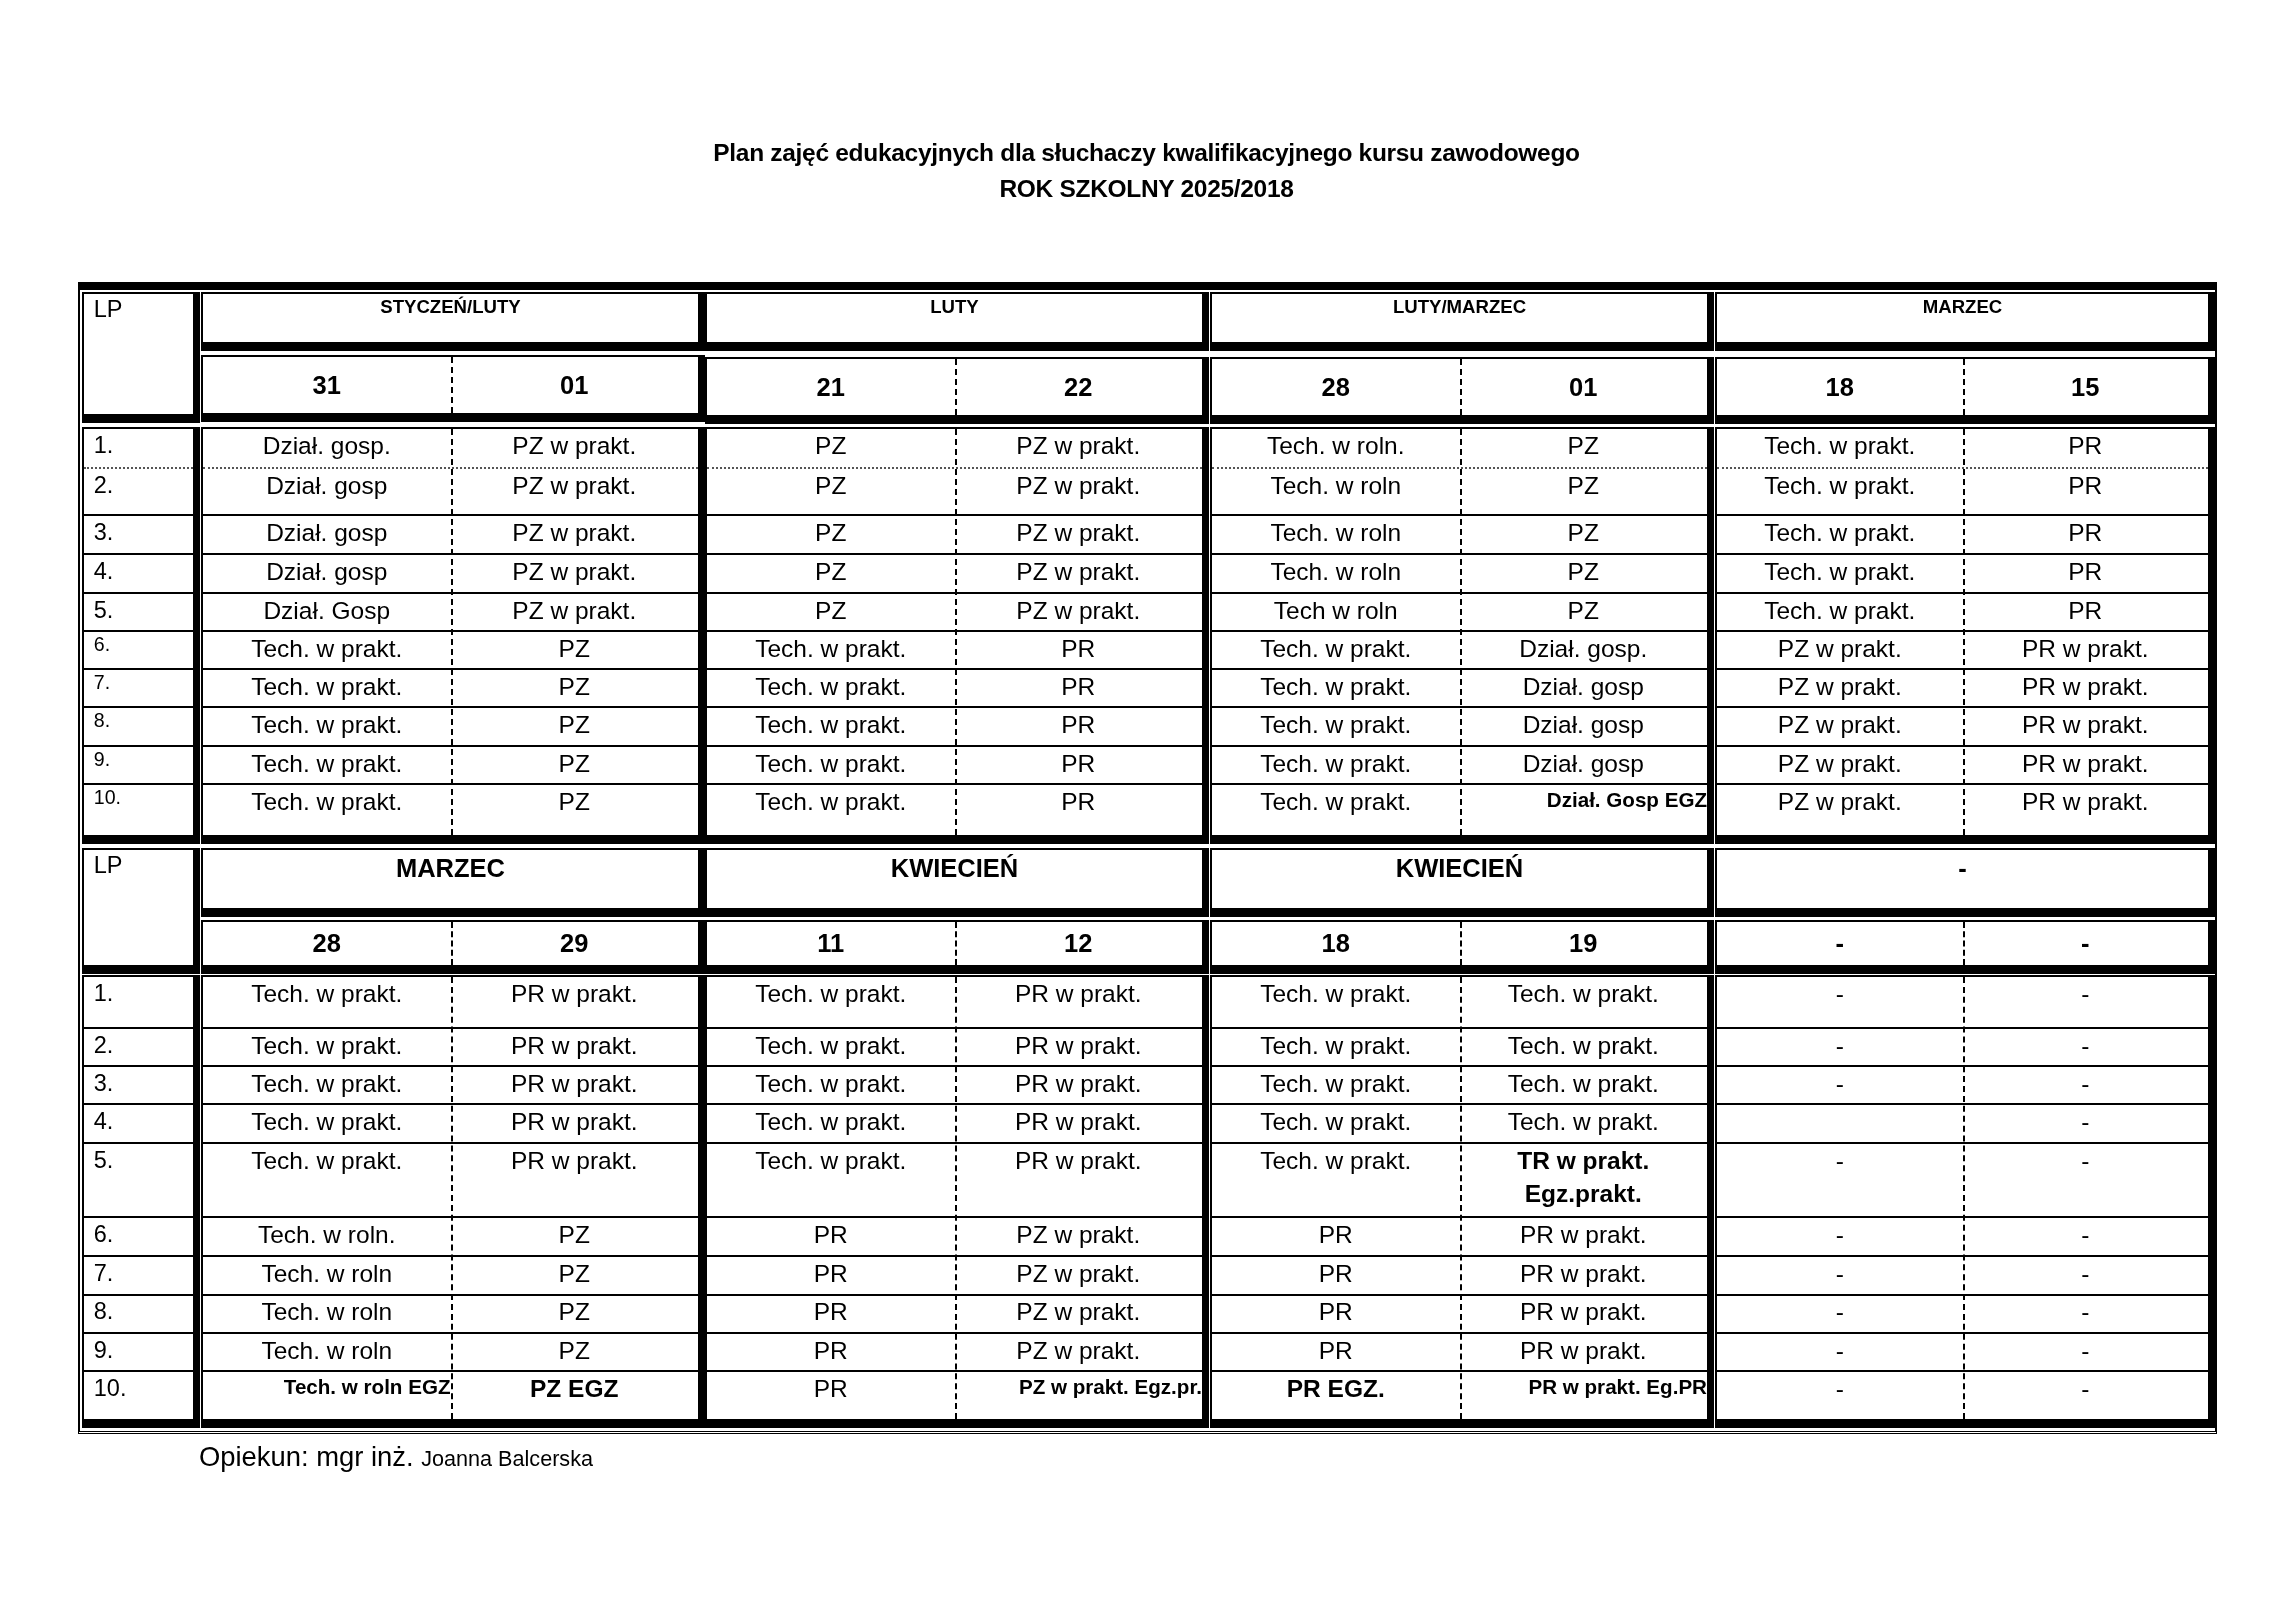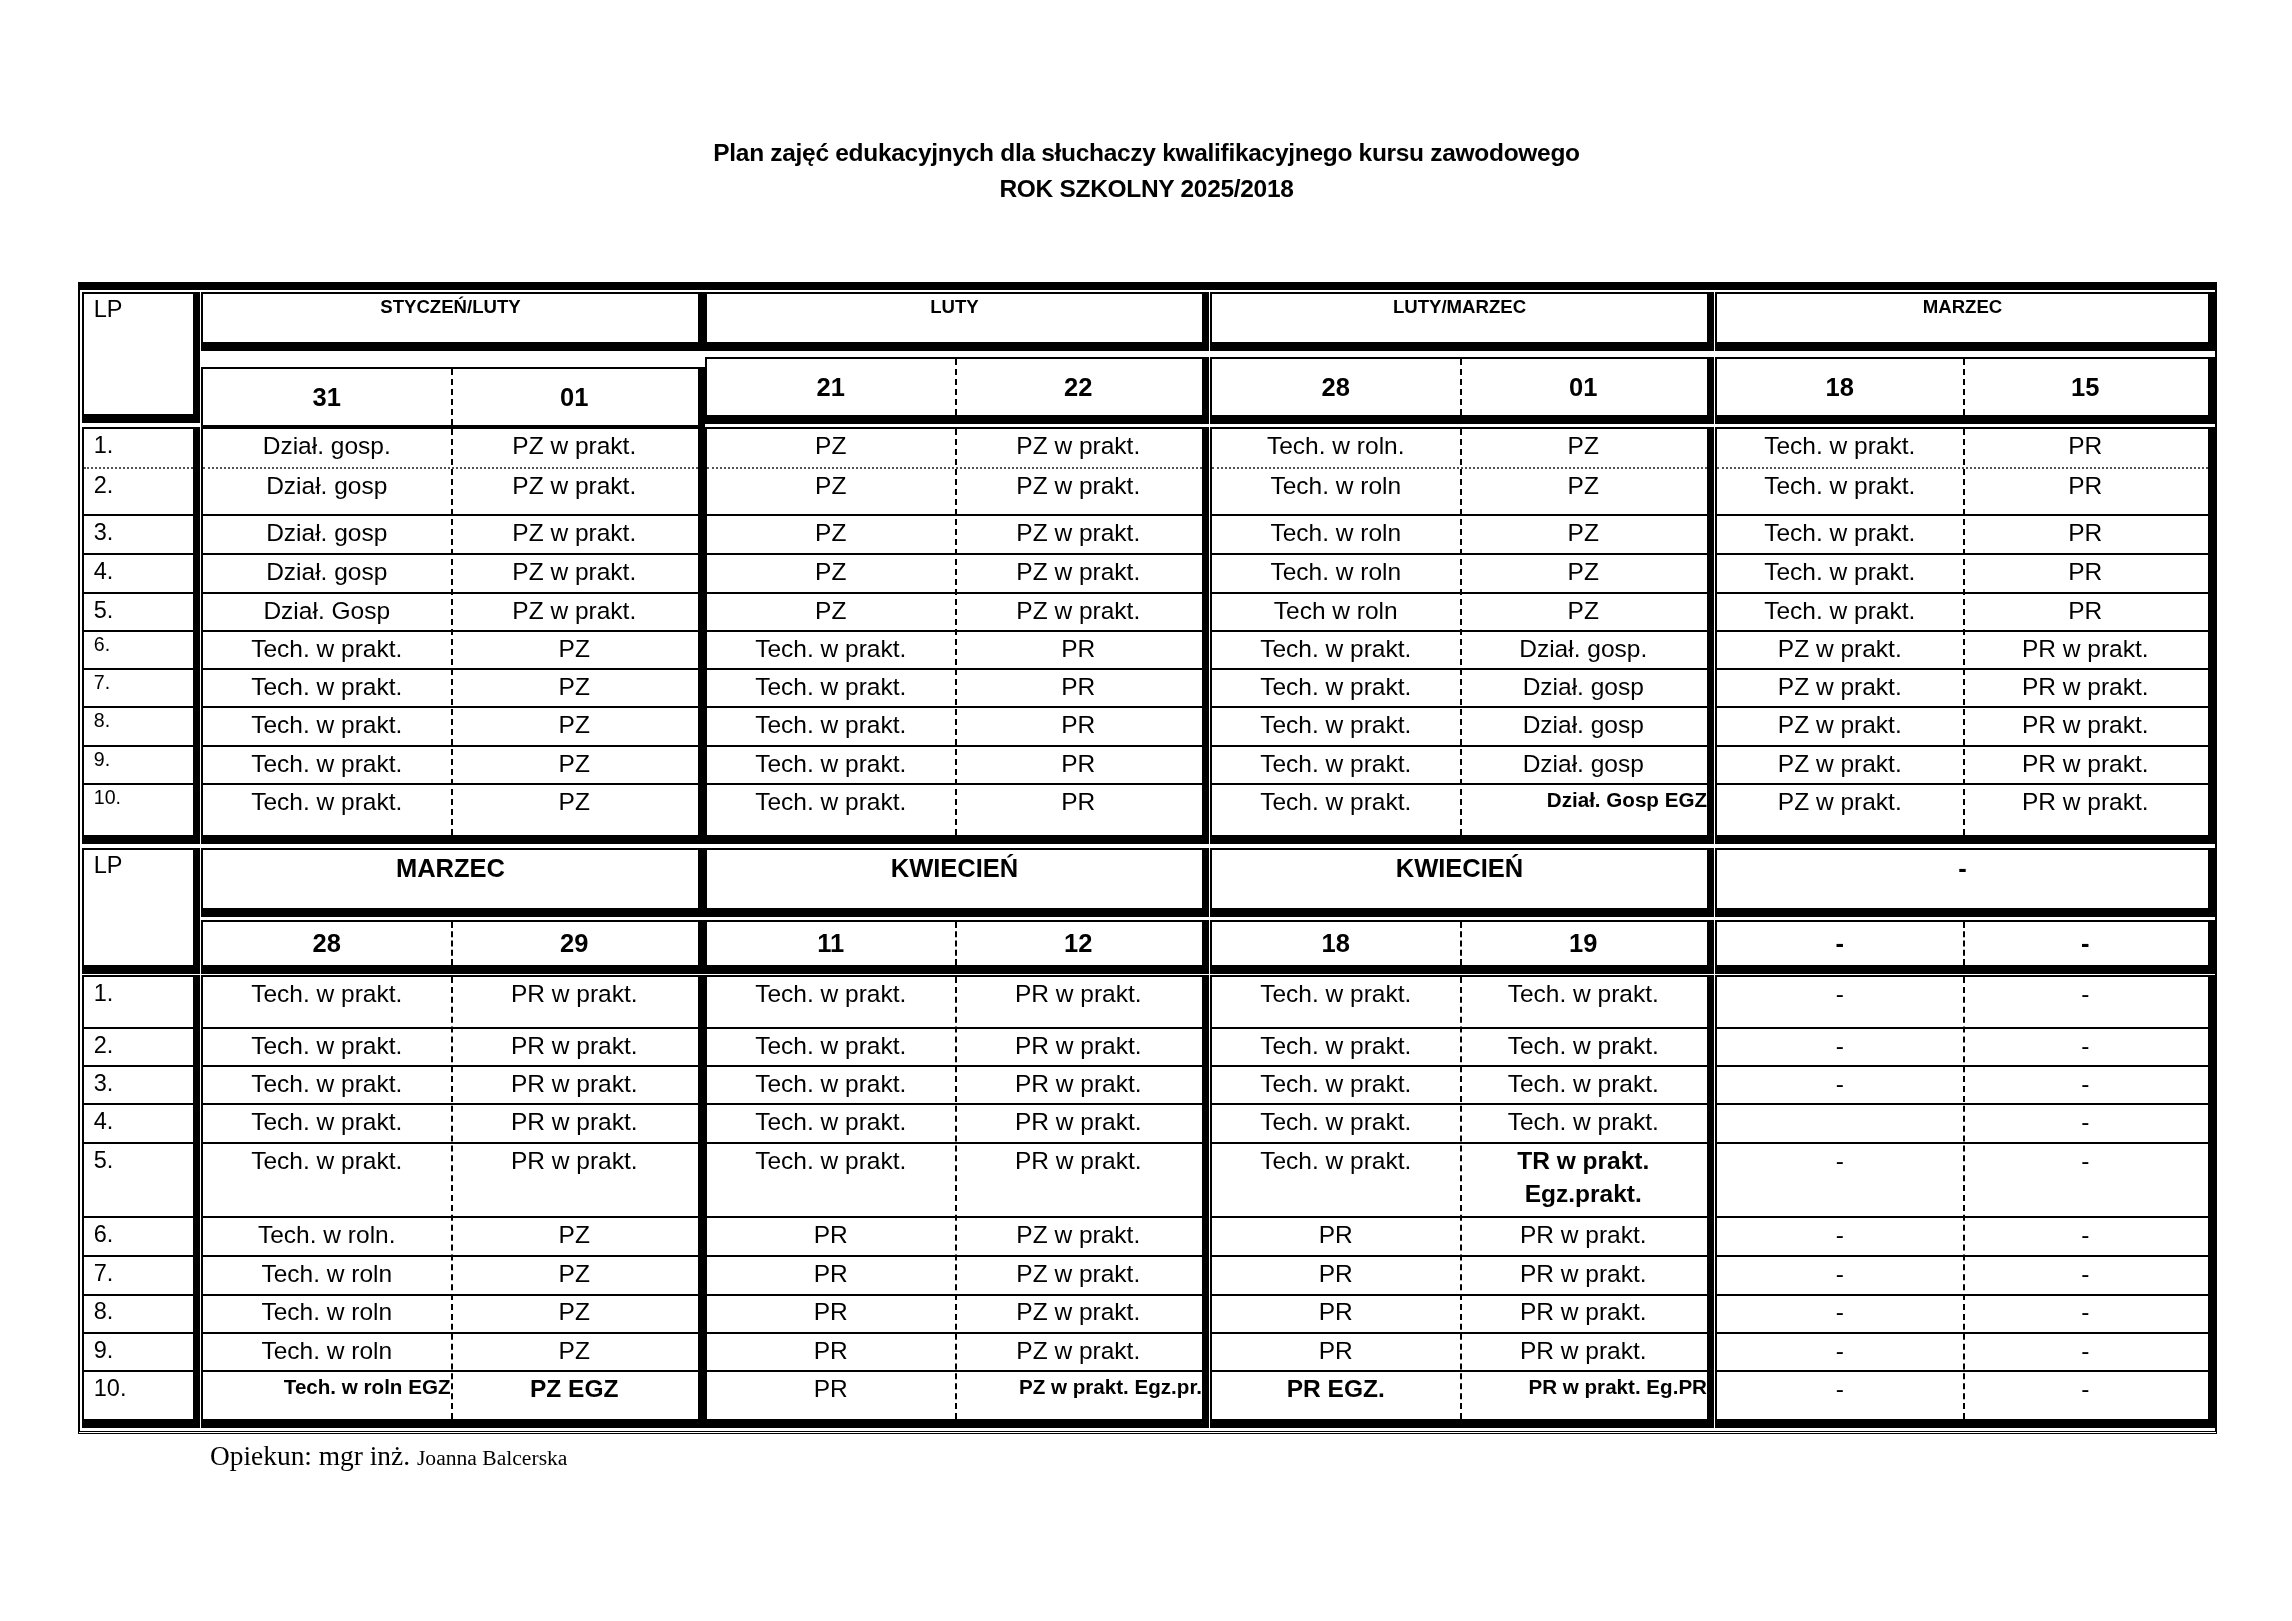--- a/index.html
+++ b/index.html
@@ -28,39 +28,39 @@
 
   .row-line { position:absolute; left:0; right:0; border-top:2px solid #000; }
   .row-line.dot { border-top:2px dotted #555; }
   .lpnum { position:absolute; left:9.8px; font-size:23.5px; }
   .lpnum.s { font-size:19.6px; }
   .cell { position:absolute; width:50%; text-align:center; font-size:24.5px; white-space:nowrap; }
   .cell.l { left:0; }
   .cell.r { right:0; }
   .cell.b { font-weight:bold; }
   .cell.bs { font-weight:bold; font-size:20.6px;text-align:right; }
-  .footer { position:absolute; left:210px; top:1441px; font-size:27.4px;font-family:Liberation Serif, serif; }
+  .footer { position:absolute; left:199px; top:1441px; font-size:27.4px; }
   .footer .nm { font-size:21.6px; }
 </style>
 </head>
 <body>
 
 <div class="title-block">
   <div class="title-line">Plan zajęć edukacyjnych dla słuchaczy kwalifikacyjnego kursu zawodowego</div>
   <div class="title-line">ROK SZKOLNY 2025/2018</div>
 </div>
 
 <div class="sheet s1" id="t1">
     <div class="blk" style="left: 2px; top: 2px; width: 118px; height: 131px;">
       <span class="lp-label">LP</span>
     </div>
     <div class="blk" style="left: 121px; top: 2px; width: 504px; height: 59px;">
       <div class="month small">STYCZEŃ/LUTY</div>
     </div>
-    <div class="blk" style="left: 121px; top: 77px; width: 504px; height: 67px;">
+    <div class="blk" style="left: 121px; top: 65px; width: 504px; height: 67px;">
       <div class="vdash"></div>
       <div class="day l">31</div>
       <div class="day r">01</div>
     </div>
     <div class="blk" style="left: 625px; top: 2px; width: 504px; height: 59px;">
       <div class="month small">LUTY</div>
     </div>
     <div class="blk" style="left: 625px; top: 67px; width: 504px; height: 67px;">
       <div class="vdash"></div>
       <div class="day l">21</div>

